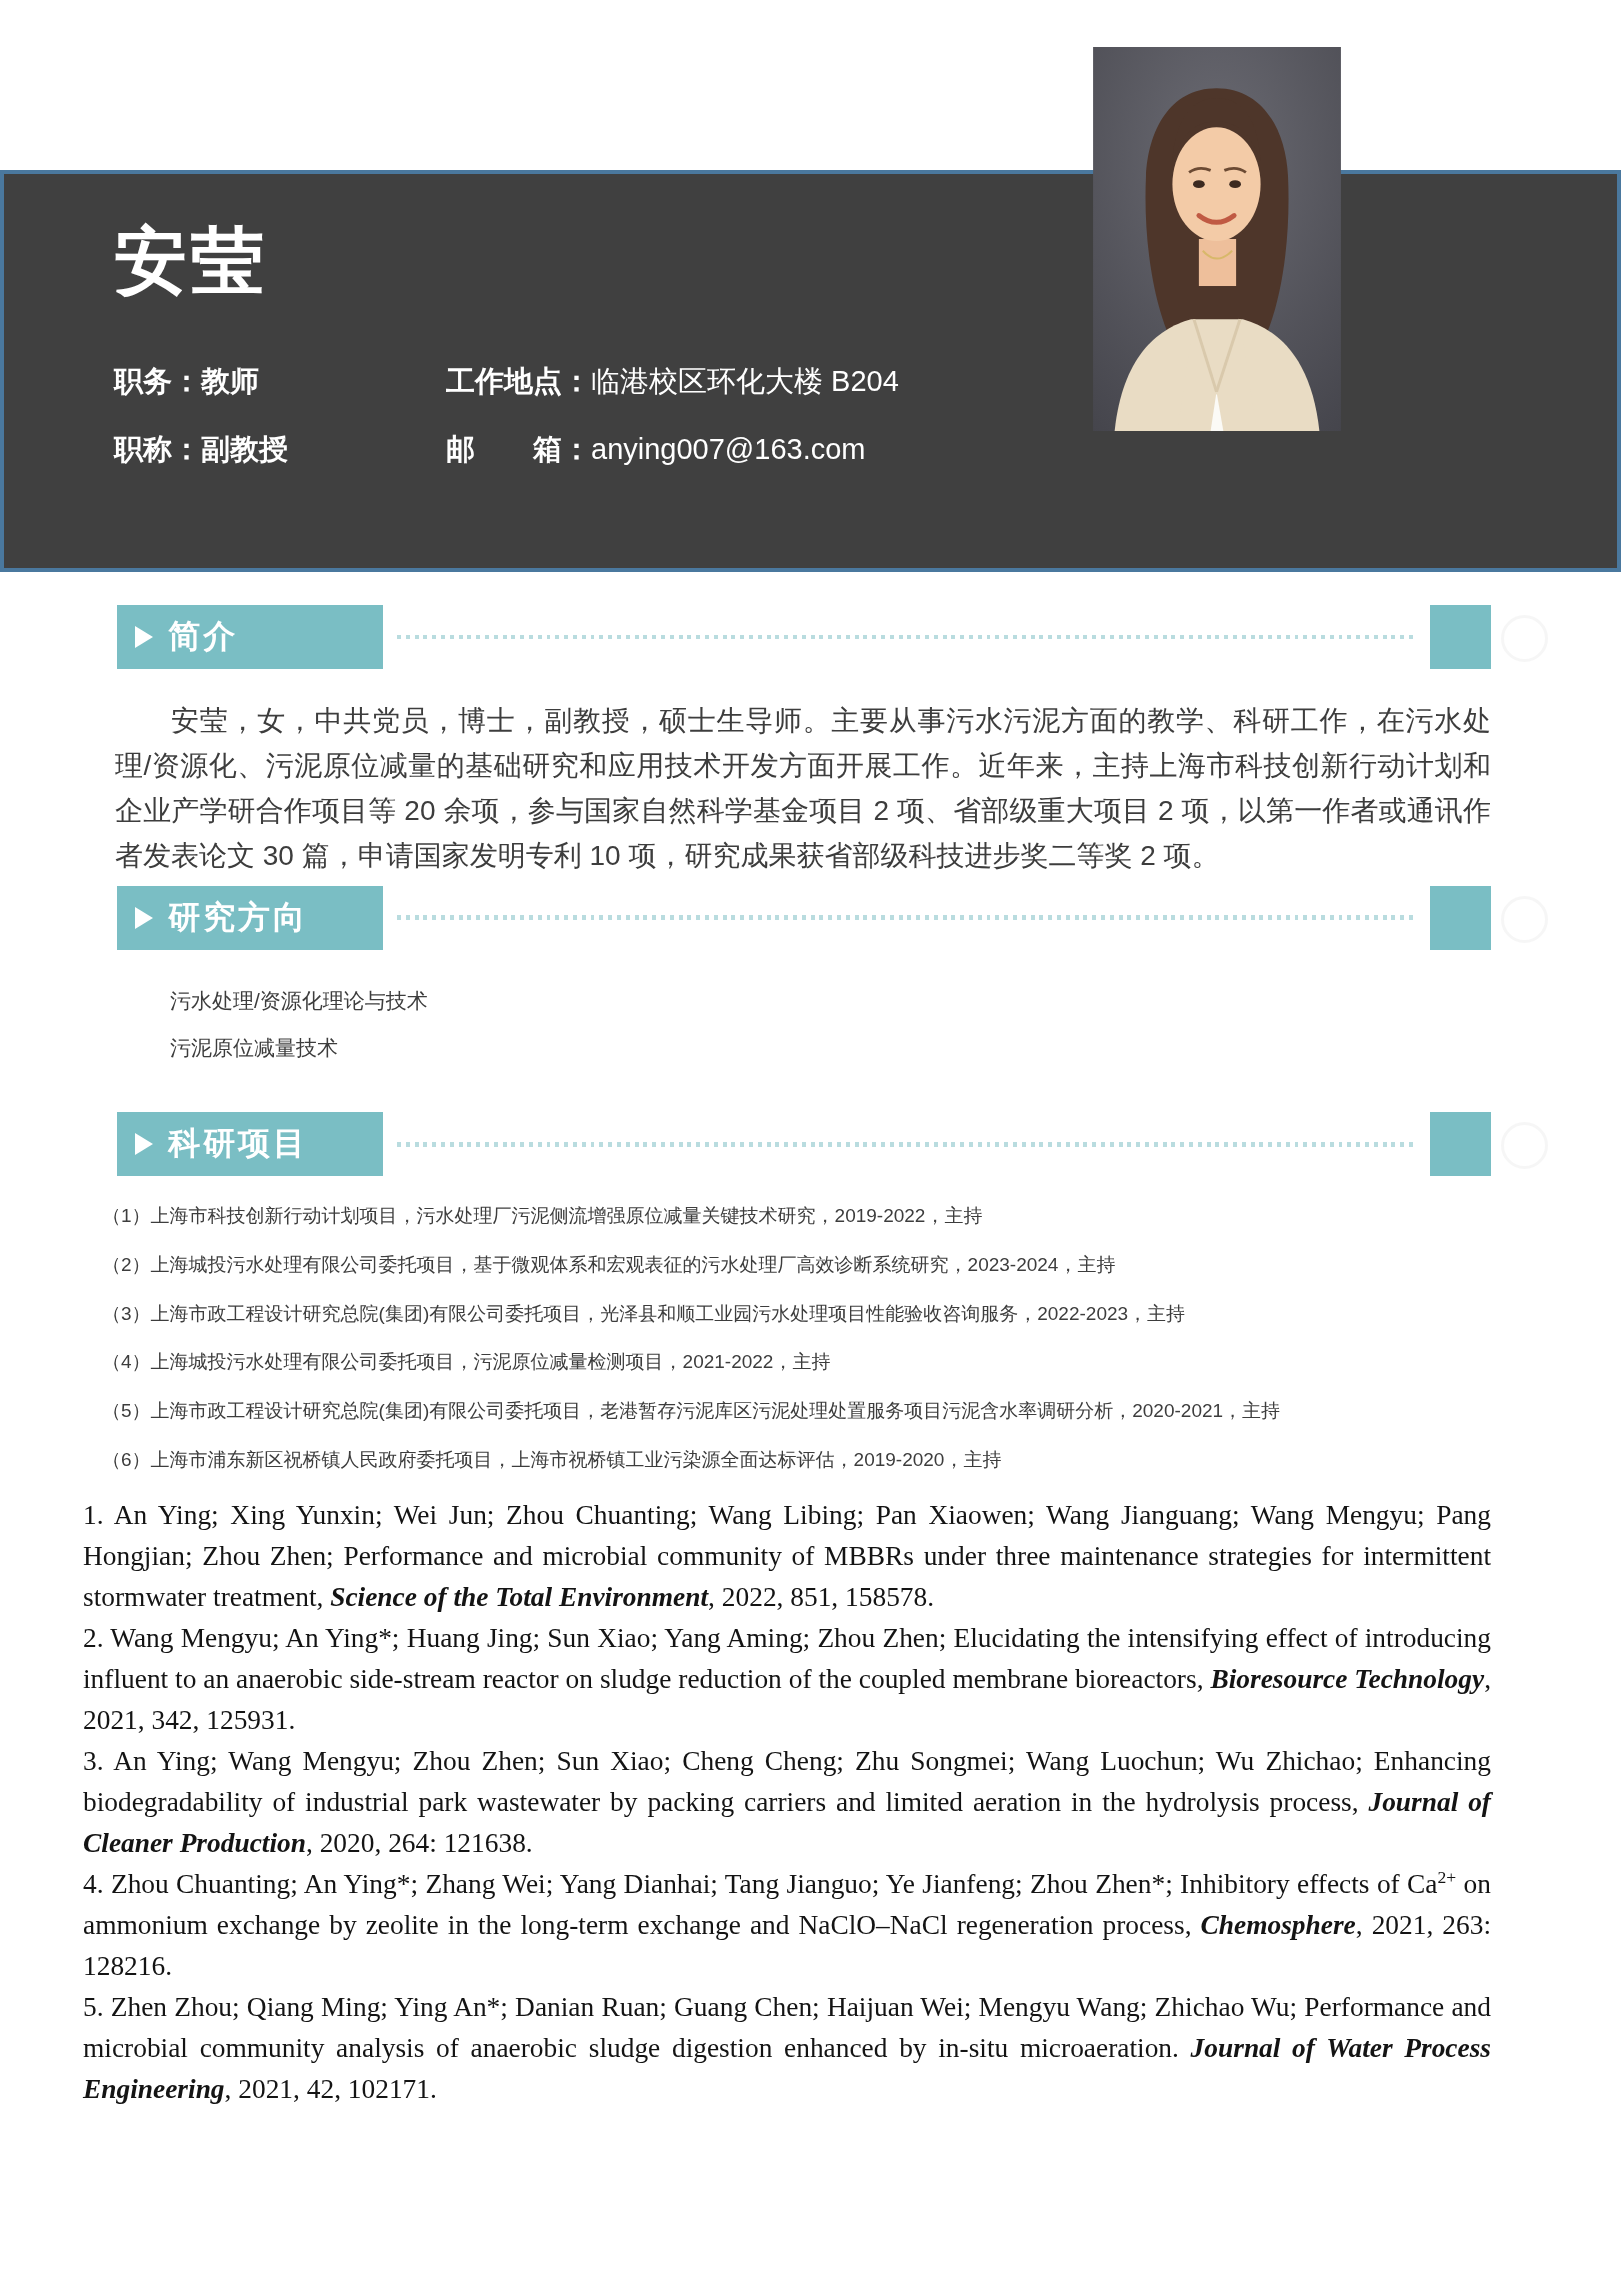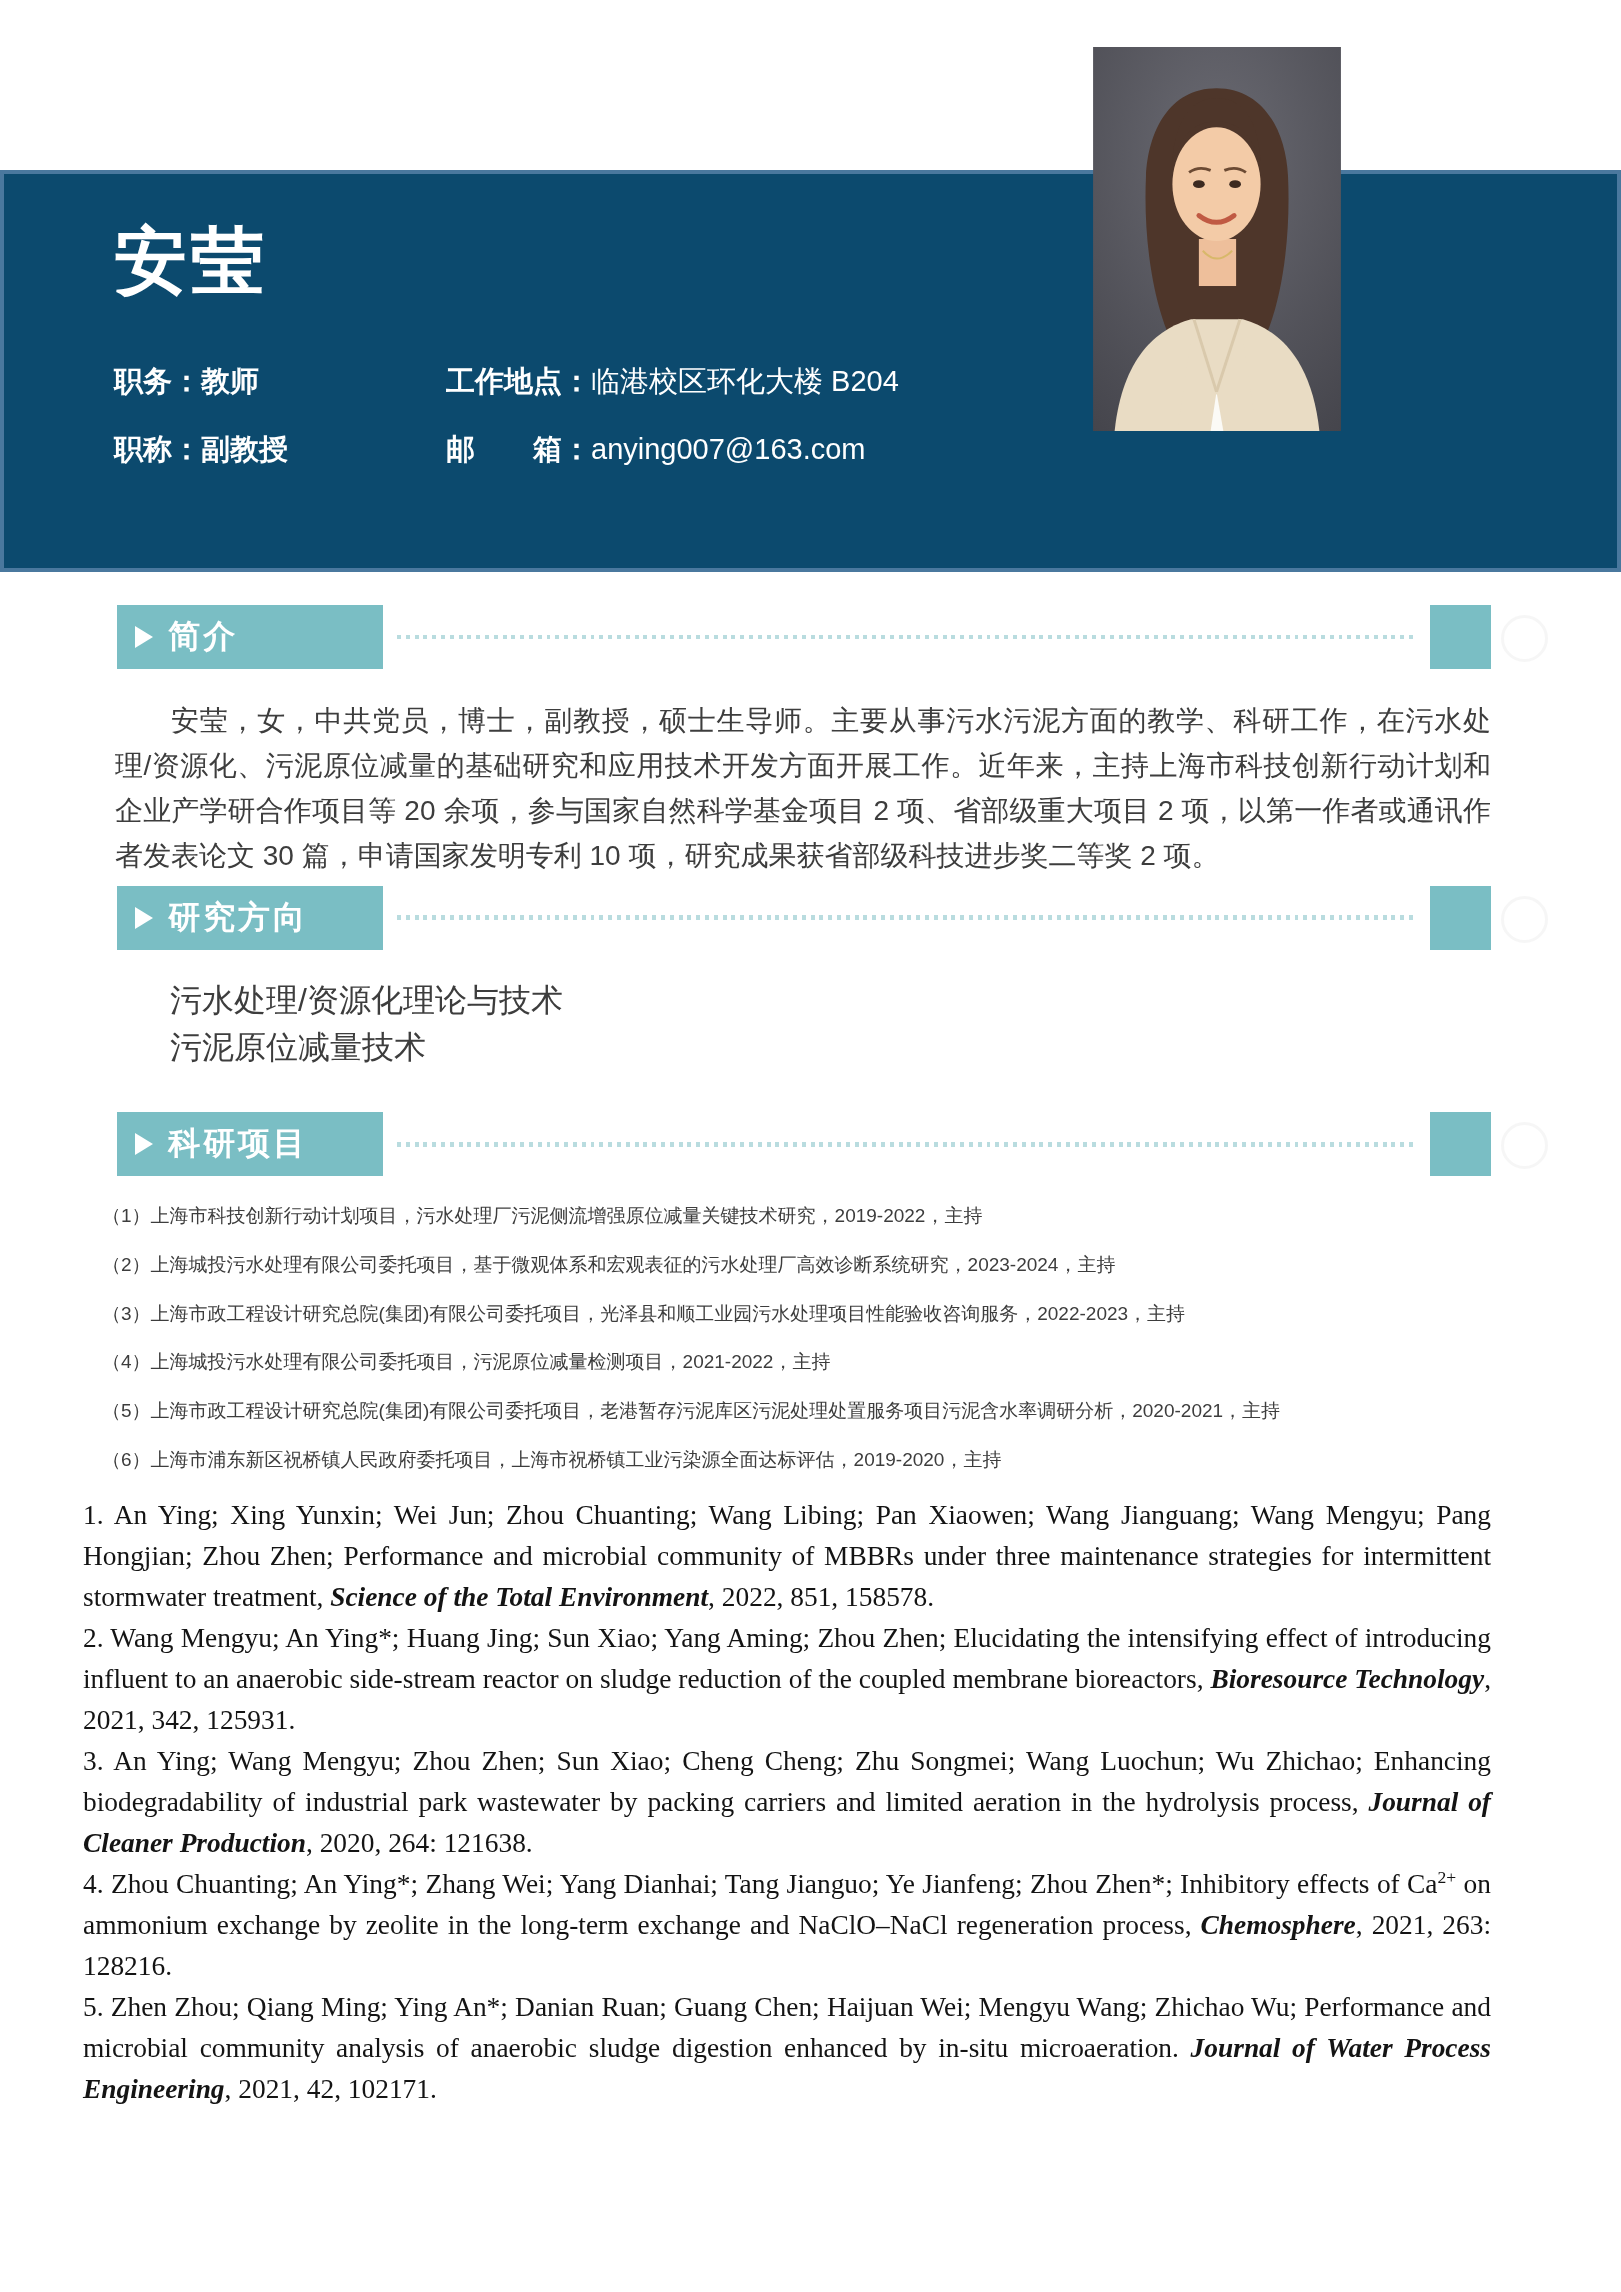--- a/index.html
+++ b/index.html
@@ -8,21 +8,21 @@
     width:1621px;height:2293px;
     background:#ffffff;
     overflow:hidden;
     font-family:"Liberation Sans",sans-serif;
   }
   
   .banner{
     position:absolute;left:0;top:170px;
     width:1621px;height:402px;
     box-sizing:border-box;
-    background:#0c4a6e;
+    background:#404040;
     border:4.9px solid #4a789e;
   }
   .person-name{
     position:absolute;left:110px;top:39px;
     font-size:73px;font-weight:bold;color:#ffffff;
     letter-spacing:3.9px;
   }
   .info-grid{
     position:absolute;left:110px;top:188px;
     display:grid;
@@ -81,21 +81,21 @@
   
   .intro-para{
     box-sizing:border-box;
     margin:29px 0 7.8px 32px;width:1376px;
     font-size:28px;line-height:45px;
     text-align:justify;text-indent:2em;
   }
   
   .research-list{margin:27.4px 0 41px 32px;}
   .research-item{
-    font-size:32px;line-height:47px;
+    font-size:21px;line-height:47px;
     padding-left:55px;
   }
   
   .projects-list{margin:17.6px 0 11.8px 0;text-align:justify;}
   .project-item{
     margin:0 0 5.9px 0;
     font-size:19px;line-height:43px;
     text-indent:1em;
   }
   

